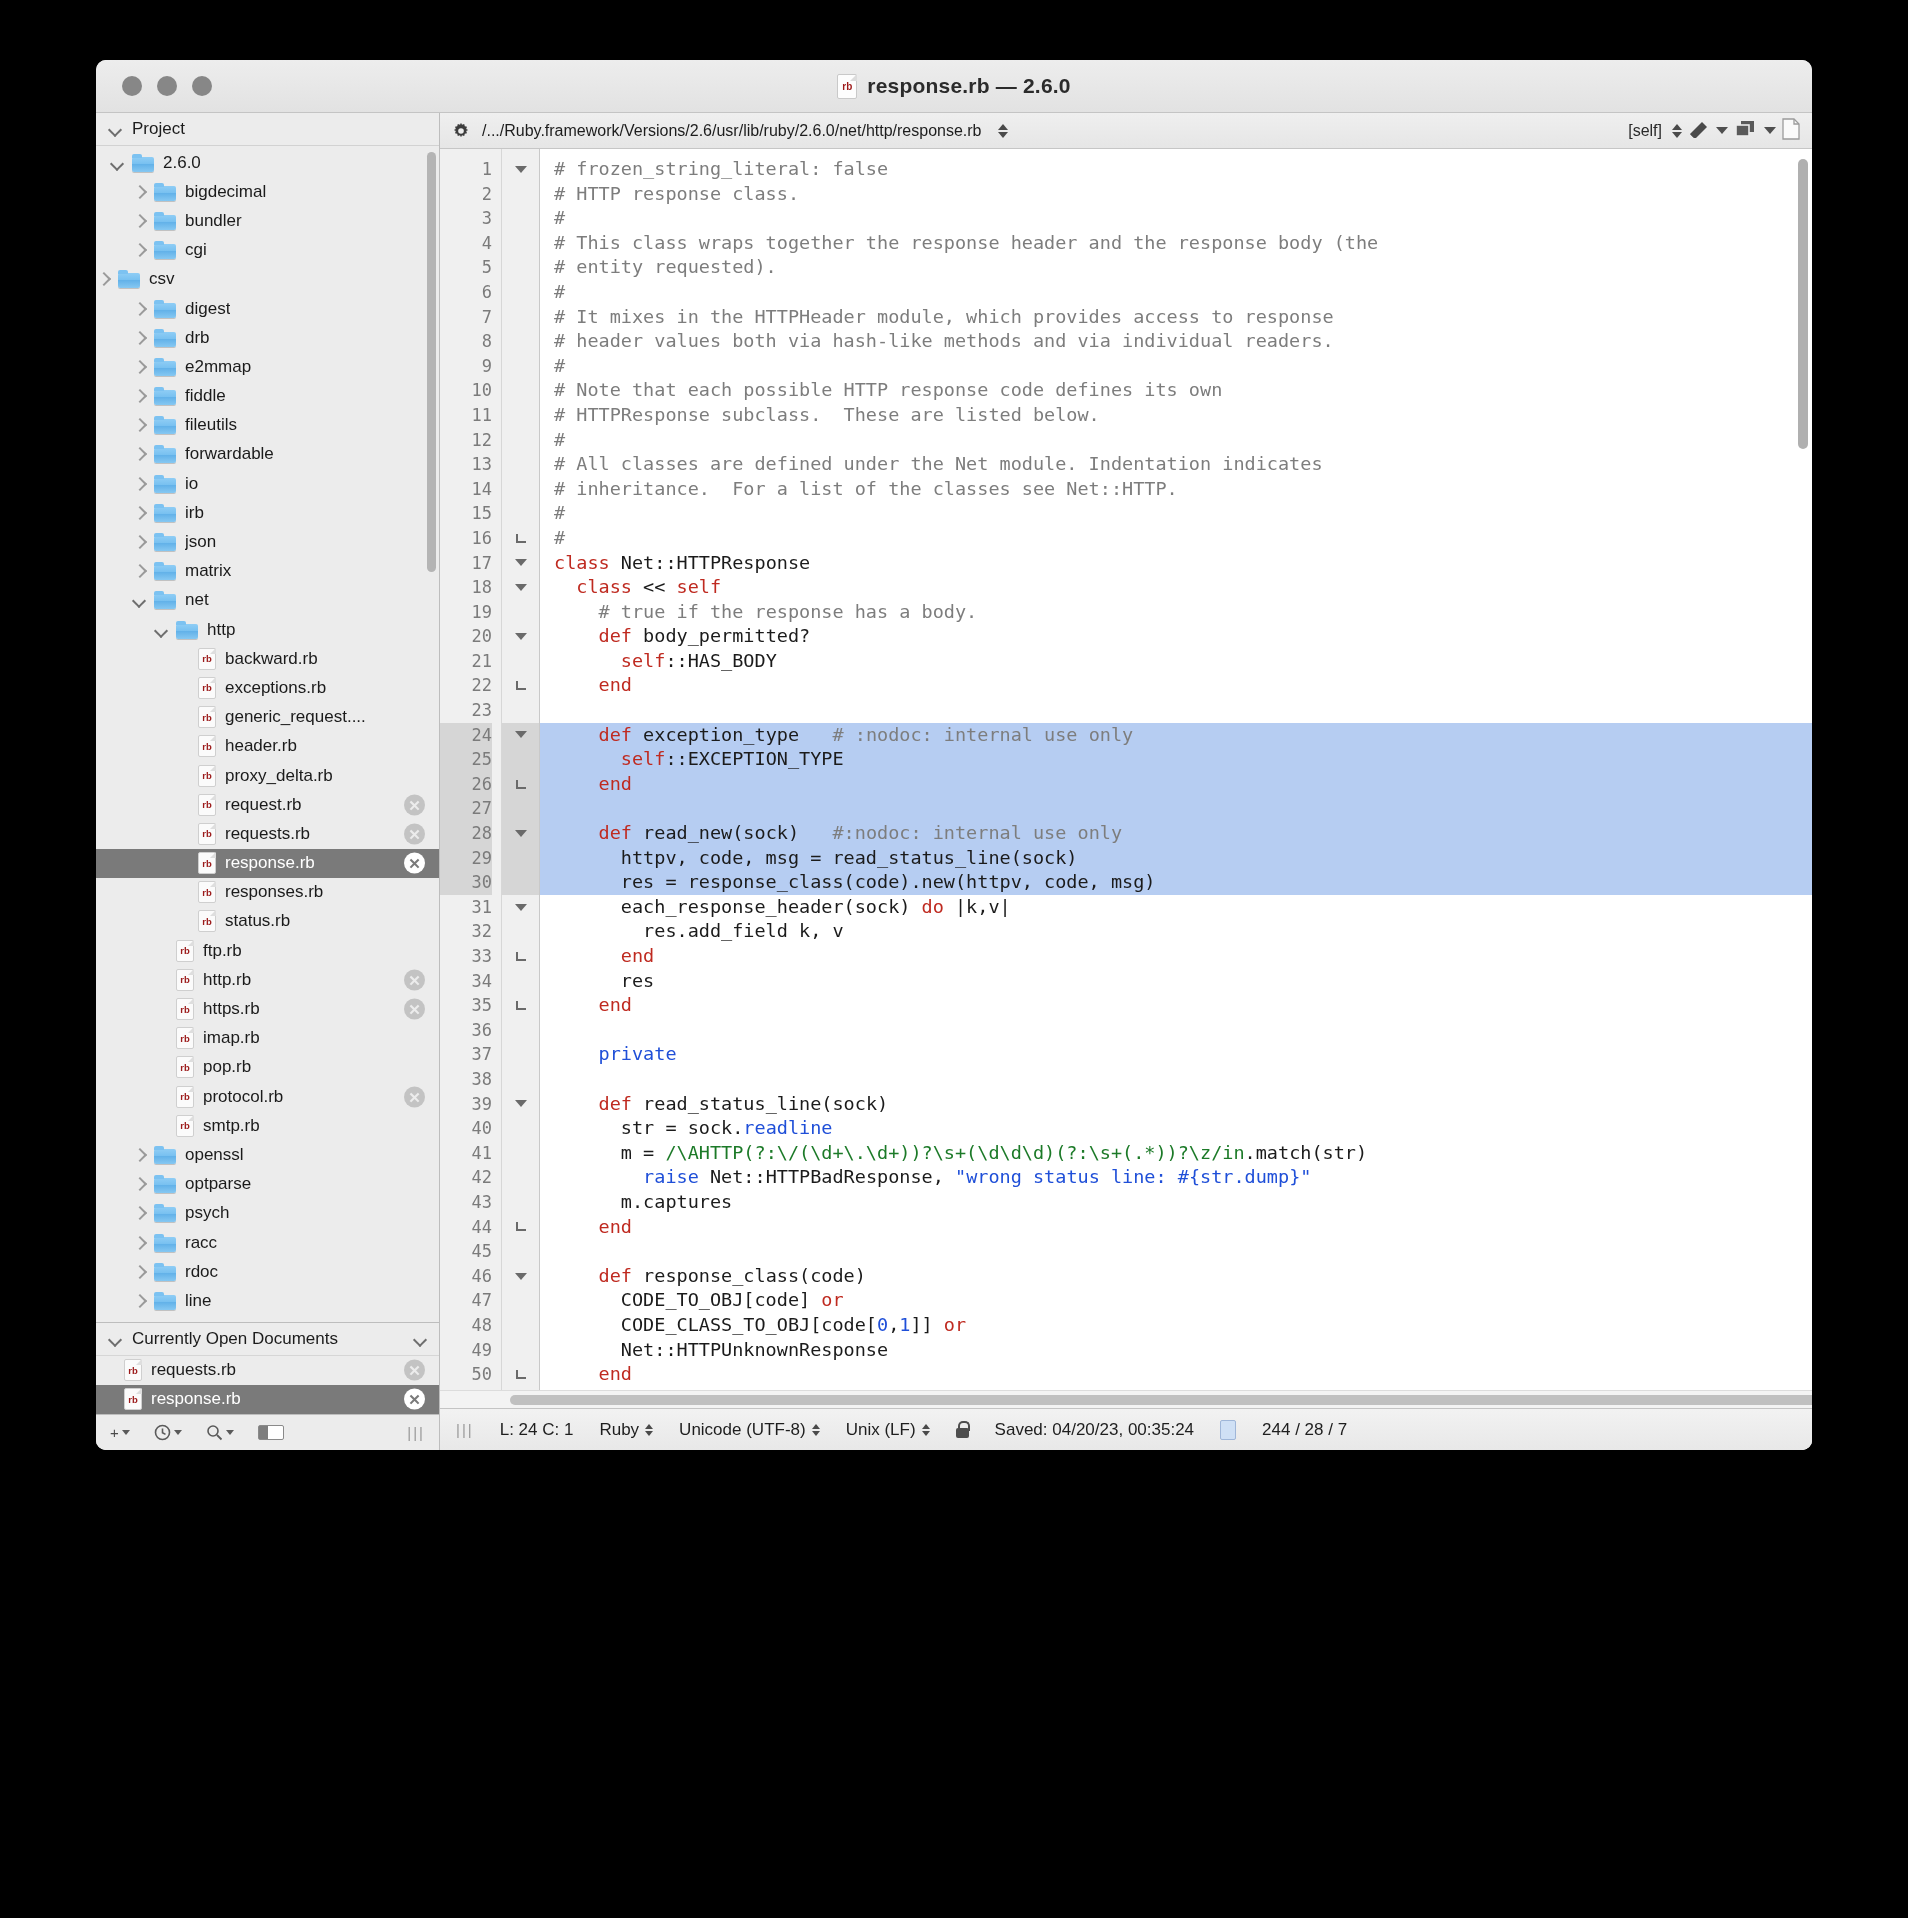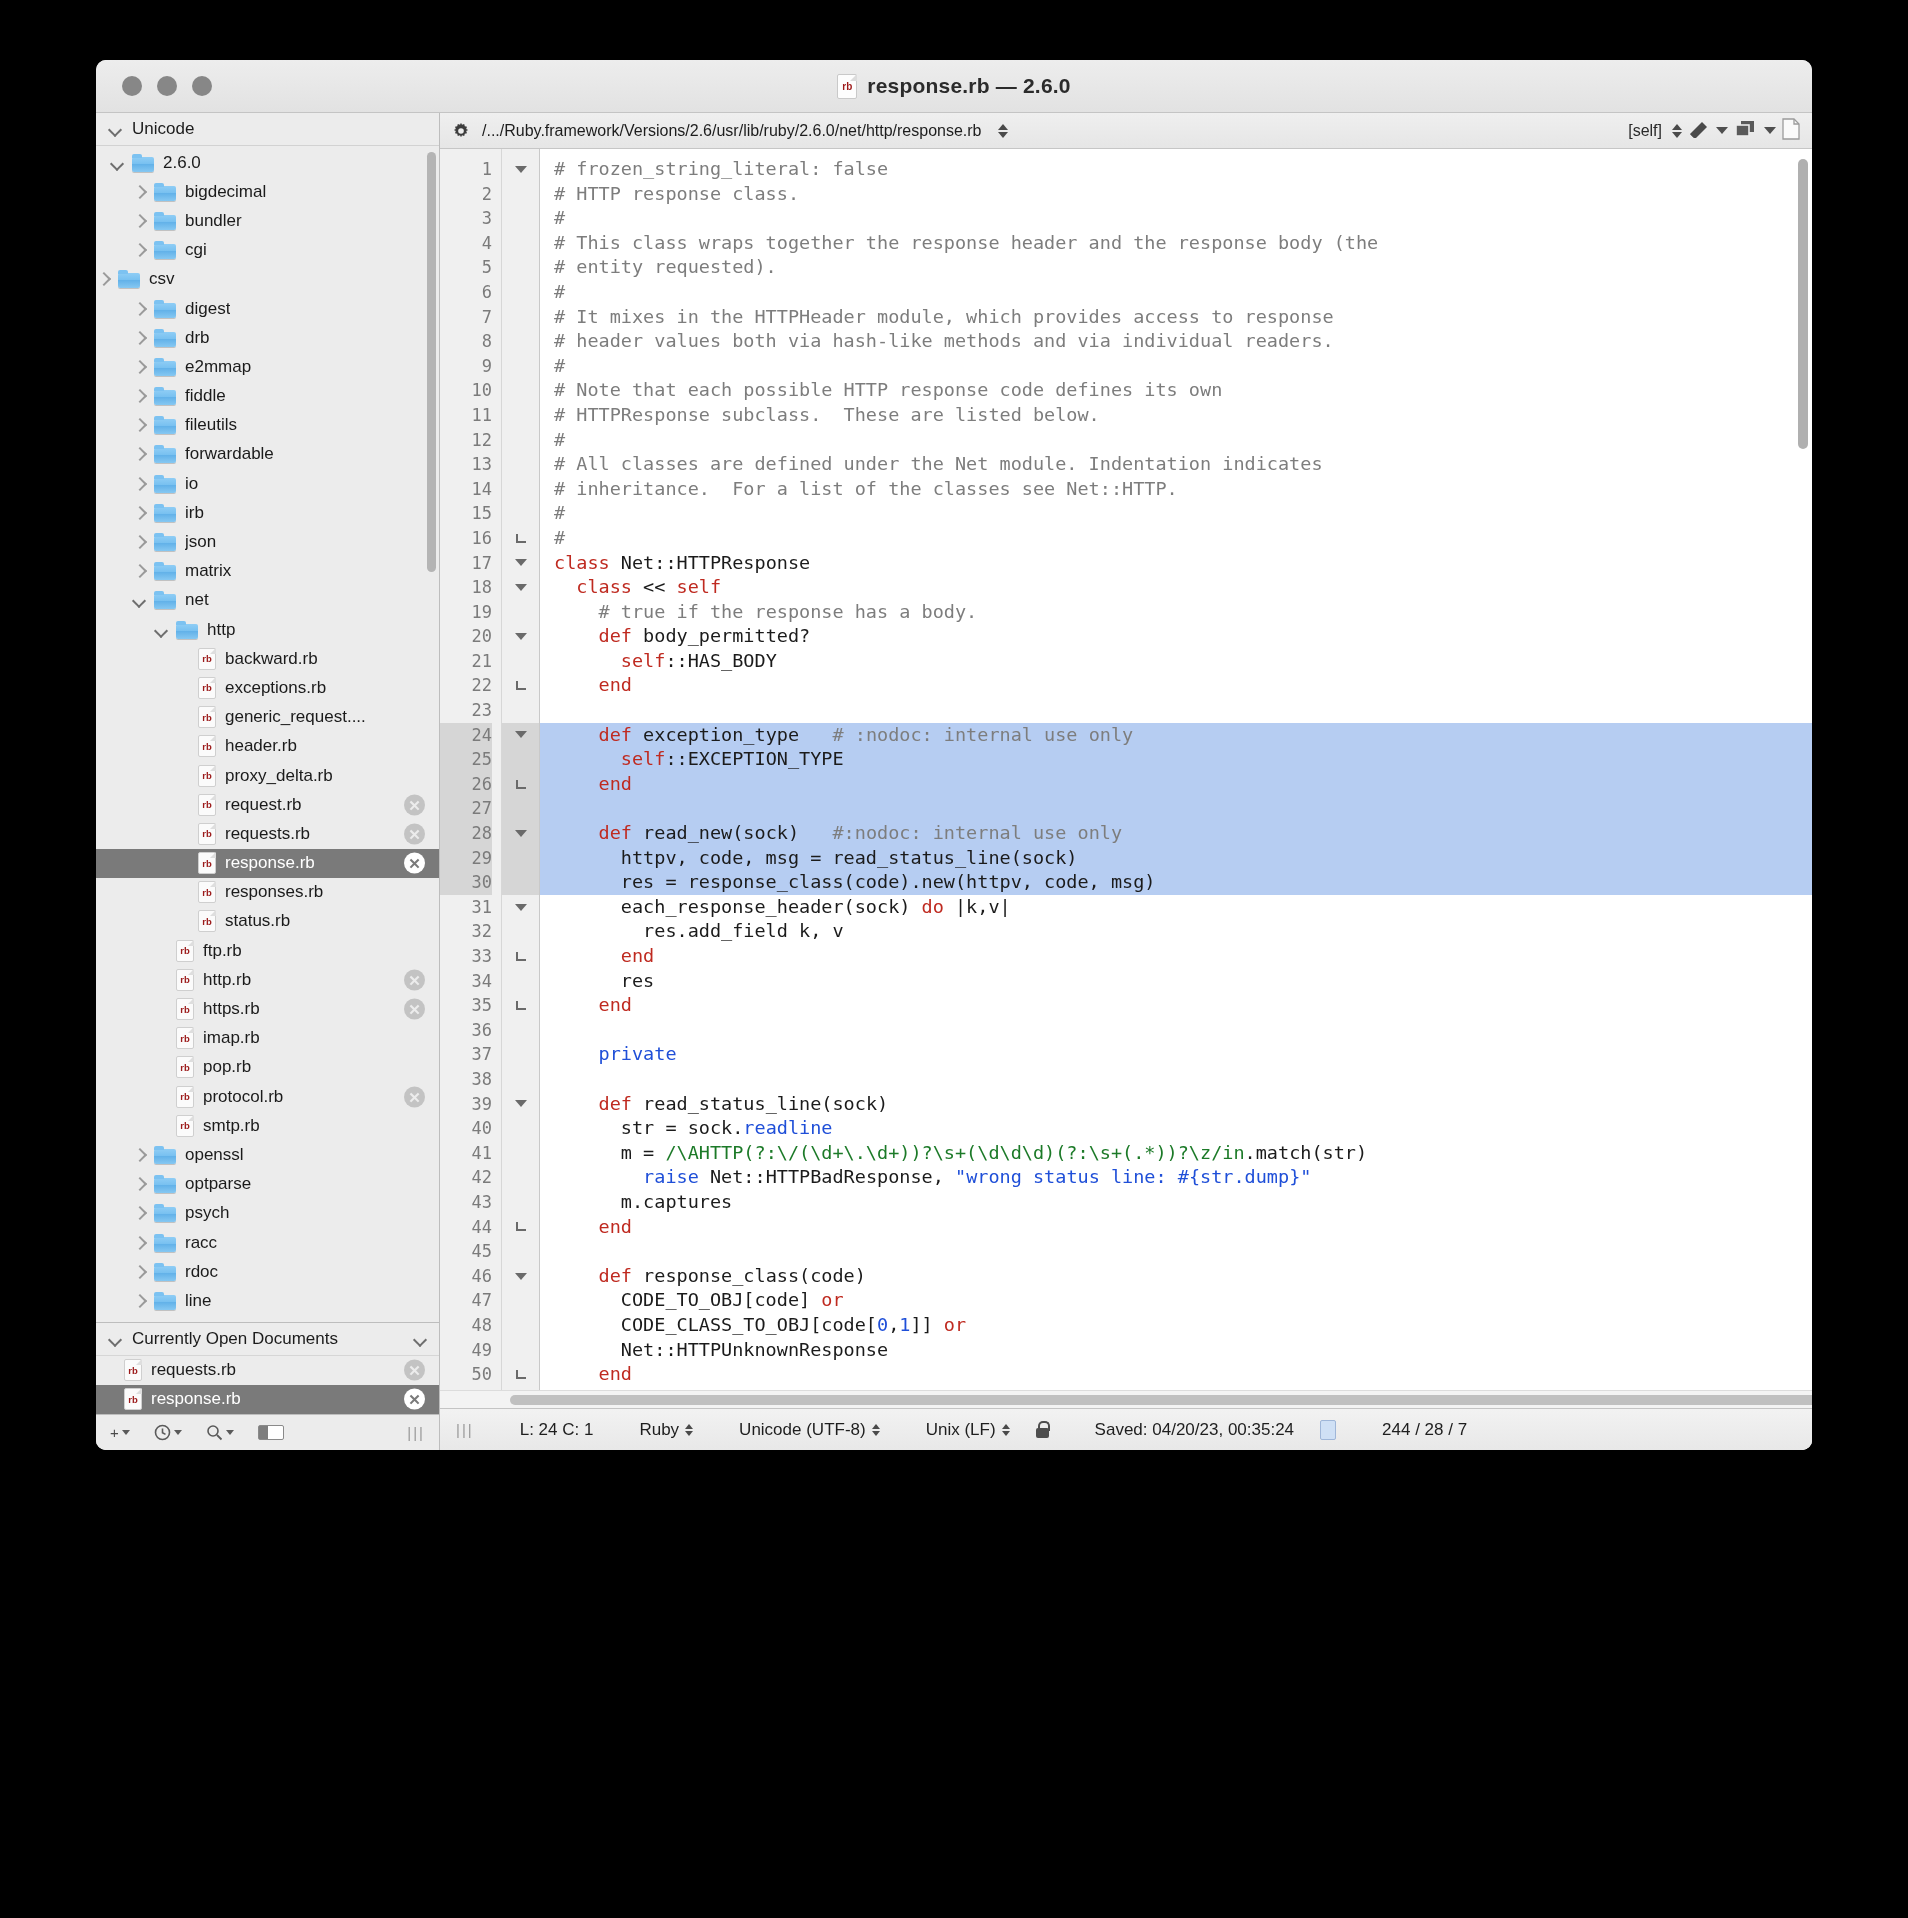--- a/index.html
+++ b/index.html
@@ -226,21 +226,21 @@
     position: absolute; left: 70px; top: 4px;
     width: 1310px; height: 10px; border-radius: 5px; background: #c0c0c0;
   }
   .statusbar {
     height: 42px; flex: 0 0 42px;
     background: linear-gradient(to bottom, #f2f2f2, #e8e8e8);
     border-top: 1px solid #c4c4c4;
     display: flex; align-items: center; gap: 26px;
     padding: 0 16px; font-size: 17px; color: #1e1e1e;
   }
-  .sb-item { display: flex; align-items: center; gap: 6px; white-space: nowrap; margin-left: 20px; }
+  .sb-item { display: flex; align-items: center; gap: 6px; white-space: nowrap; }
   .stepper-sm { display: inline-flex; flex-direction: column; gap: 2px; }
   .stepper-sm i { width: 0; height: 0; border-left: 4px solid transparent; border-right: 4px solid transparent; }
   .stepper-sm i.up { border-bottom: 5px solid #4a4a4a; }
   .stepper-sm i.dn { border-top: 5px solid #4a4a4a; }
   .lock { width: 13px; height: 17px; position: relative; }
   .lock::before { content:""; position:absolute; bottom:0; left:0; width:13px; height:10px; background:#4e4e4e; border-radius:2px; }
   .lock::after { content:""; position:absolute; top:0; left:2.5px; width:8px; height:8px; border:2px solid #4e4e4e; border-bottom:none; border-radius:5px 5px 0 0; }
   .pagedoc { width: 16px; height: 20px; background: #cfe0f5; border: 1px solid #9fb6d8; border-radius: 2px; }
 </style>
 </head>
@@ -258,21 +258,21 @@
       <span class="rb-icon">rb</span>
       <span class="title-text">response.rb — 2.6.0</span>
     </div>
   </div>
 
   <div class="body">
 
     <div class="sidebar">
       <div class="side-header">
         <span class="chev-d"></span>
-        <span>Unicode</span>
+        <span>Project</span>
       </div>
       <div class="tree">
         <div class="tree-inner" id="tree-inner">
             <div class="row" style="padding-left: 14px;">
               <span class="chev-d" style="margin-right: 8px;"></span>
               <span class="folder"></span>
               <span class="label">2.6.0</span>
             </div>
             <div class="row" style="padding-left: 36px;">
               <span class="chev-r" style="margin-right: 8px;"></span>

